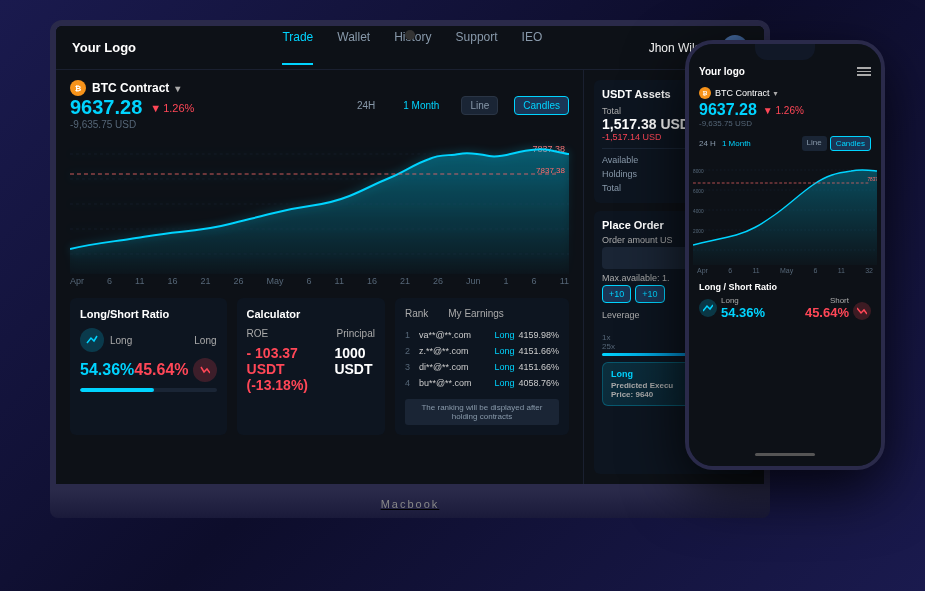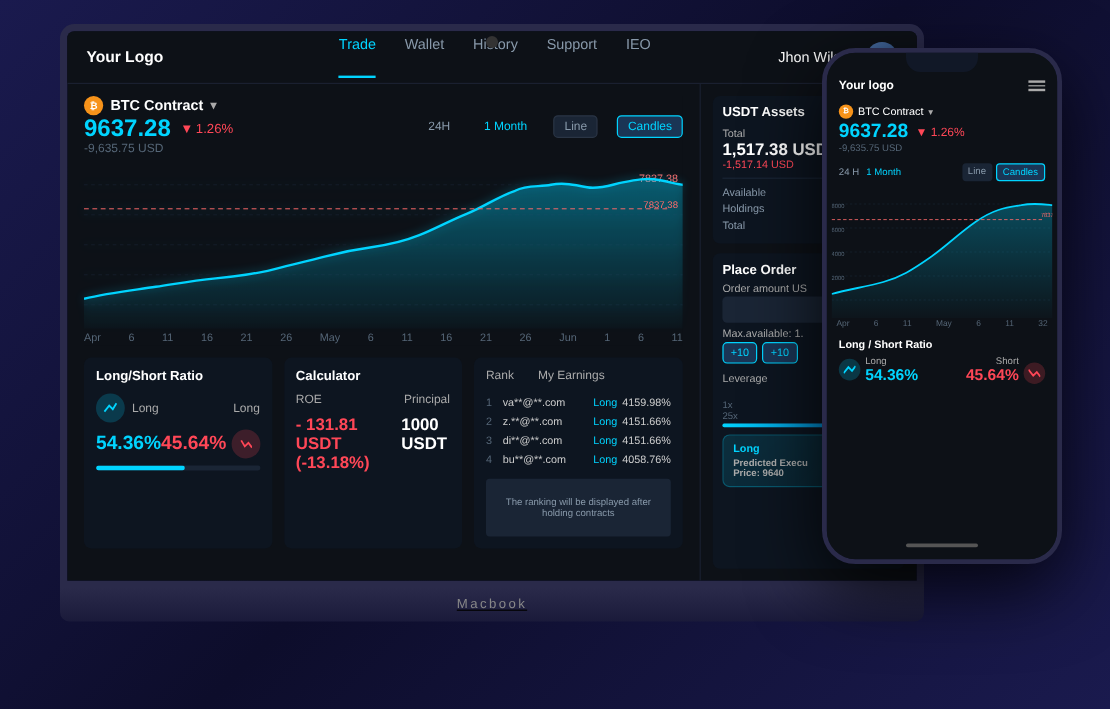--- a/index.html
+++ b/index.html
@@ -374,21 +374,21 @@
     .rank-pct {
       color: #ccc;
       font-size: 9px;
       margin-left: 4px;
     }
     .rank-notice {
       color: #8899aa;
       font-size: 8px;
       text-align: center;
       margin-top: 8px;
-      padding: 15px 6px;
+      padding: 4px 6px;
       background: #1a2535;
       border-radius: 3px;
     }
 
     
     .right-panel {
       width: 180px;
       padding: 10px;
       display: flex;
       flex-direction: column;
@@ -849,21 +849,21 @@
               </div>
             </div>
 
             <div class="calc-section">
               <div class="section-title">Calculator</div>
               <div class="calc-row">
                 <span class="calc-label">ROE</span>
                 <span class="calc-label">Principal</span>
               </div>
               <div class="calc-row">
-                <span class="calc-value-red">- 131.81 USDT (-13.18%)</span>
+                <span class="calc-value-red">- 103.37 USDT (-13.18%)</span>
                 <span class="calc-value-white">1000 USDT</span>
               </div>
             </div>
 
             <div class="rank-section">
               <div class="rank-header">
                 <span class="rank-col">Rank</span>
                 <span class="rank-col">My Earnings</span>
               </div>
               <div class="rank-row">

